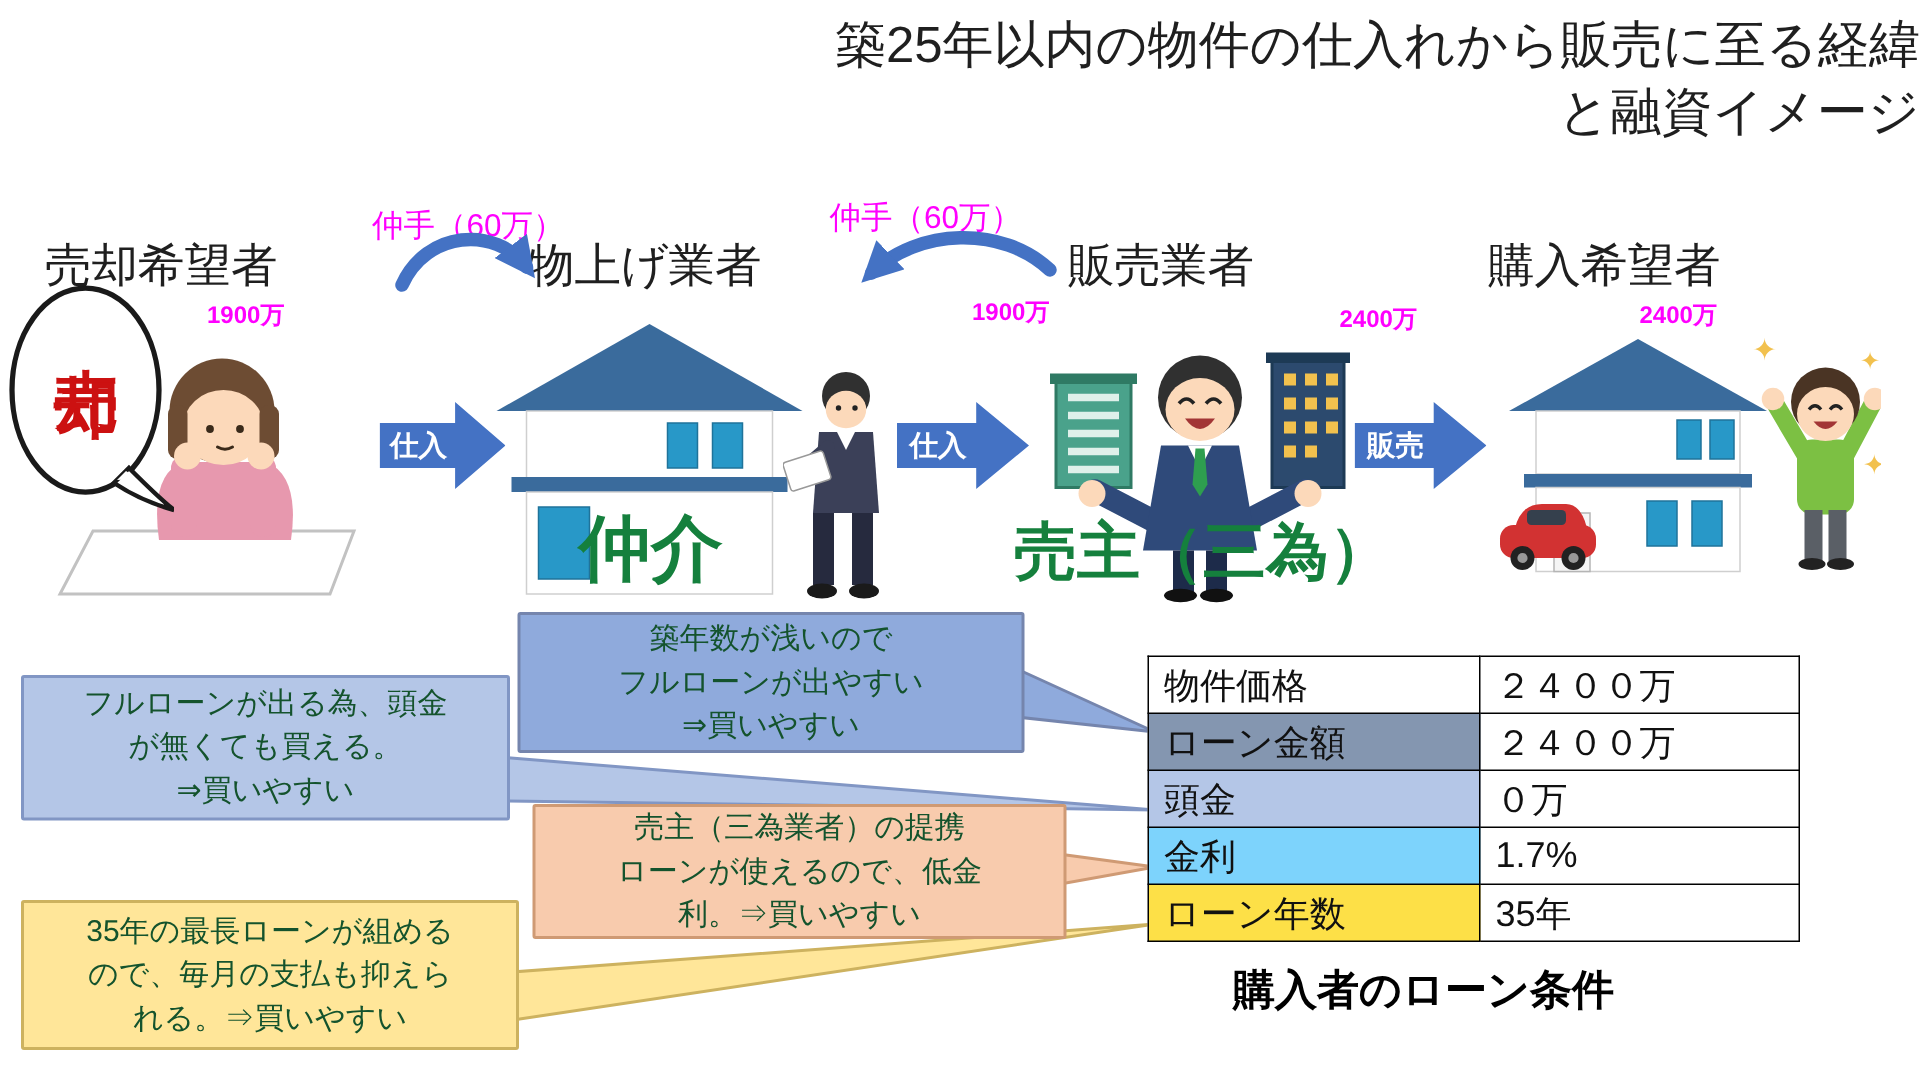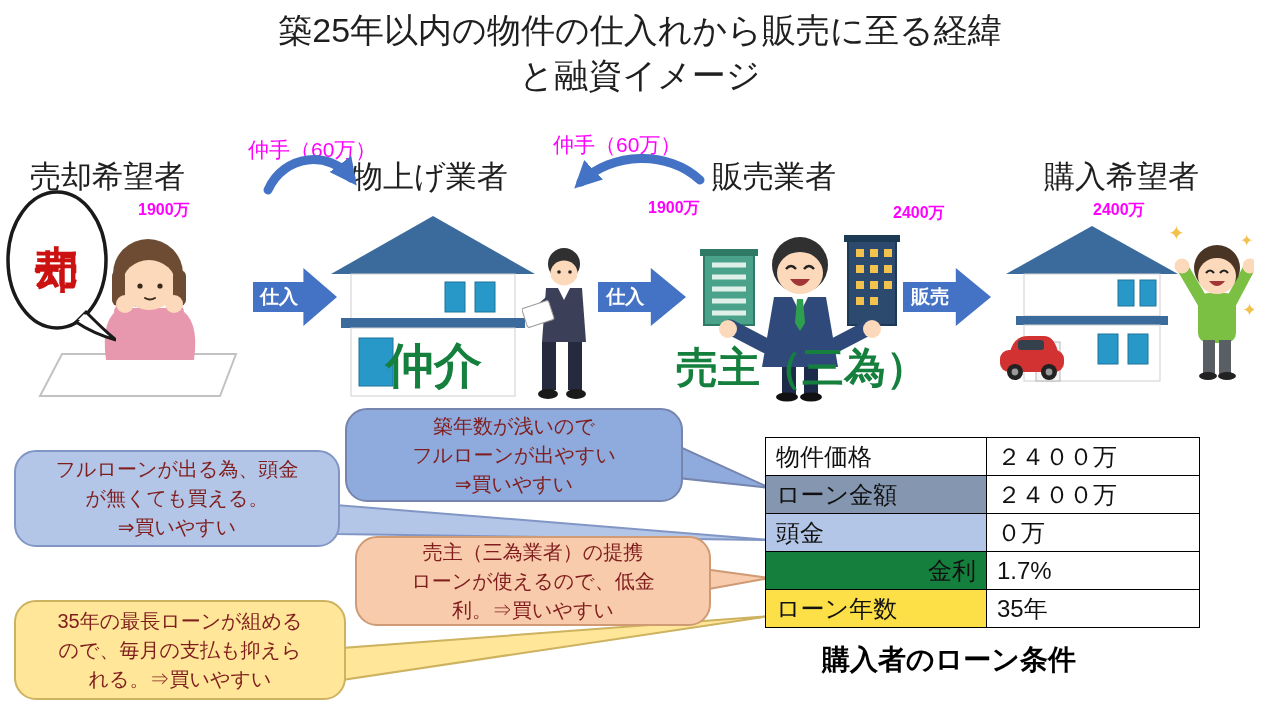--- a/index.html
+++ b/index.html
@@ -1,19 +1,19 @@
 <!DOCTYPE html>
 <html><head>
 <meta charset="utf-8">
 <style>
   html,body{margin:0;padding:0;background:#fff;}
   .slide{position:relative;width:1280px;height:720px;background:#ffffff;overflow:hidden;
          font-family:"Liberation Sans",sans-serif;color:#1f1f1f;}
 
-  .title{position:absolute;top:8px;left:0;width:100%;text-align:center;
+  .title{position:absolute;top:8px;left:0;width:100%;text-align:right;
          font-size:34px;line-height:1.32;color:#1f1f1f;}
 
   .role{position:absolute;font-size:31px;white-space:nowrap;color:#1f1f1f;}
   .fee{position:absolute;font-size:21px;white-space:nowrap;}
   .price{position:absolute;font-size:16px;font-weight:bold;white-space:nowrap;}
 
   .layer{position:absolute;inset:0;width:1280px;height:720px;pointer-events:none;z-index:1;}
 
   .barrow{position:absolute;z-index:2;
           clip-path:polygon(0 24%,60% 24%,60% 0,100% 50%,60% 100%,60% 76%,0 76%);}
@@ -22,23 +22,23 @@
 
   .bubble{position:absolute;left:4px;top:188px;width:112px;height:168px;z-index:2;}
   .bubble svg{position:absolute;inset:0;}
   .bubble .btxt{position:absolute;left:30px;top:22px;writing-mode:vertical-rl;
                 font-size:44px;font-weight:bold;line-height:1.05;letter-spacing:4px;}
 
   .cap{position:absolute;font-weight:bold;color:#15803d;z-index:3;white-space:nowrap;}
   .cap-broker{left:386px;top:334px;font-size:48px;}
   .cap-seller{left:676px;top:340px;font-size:42px;}
 
-  .callout{position:absolute;border-radius:22px;border:2px solid #888;z-index:2;
+  .callout{position:absolute;border-radius:2px;border:2px solid #888;z-index:2;
            display:flex;align-items:center;justify-content:center;text-align:center;
-           white-space:pre-line;font-size:20px;line-height:1.45;color:#7f1d1d;
+           white-space:pre-line;font-size:20px;line-height:1.45;color:#14532d;
            padding:4px 6px;box-sizing:border-box;}
 
   .loan-table{position:absolute;left:765px;top:437px;z-index:2;border-collapse:collapse;background:#fff;}
   .loan-table td{border:1.6px solid #000;font-size:24px;color:#111;height:37px;padding:0 10px;}
   .loan-table td.lbl{width:200px;}
   .loan-table td.val{width:192px;}
   .table-caption{position:absolute;left:822px;top:641px;font-size:28px;font-weight:bold;color:#000;text-align:center;}
 
   .illu{position:absolute;z-index:1;}
 </style>
@@ -48,21 +48,21 @@
 <div class="slide">
 
   <div class="title">
     <div>築25年以内の物件の仕入れから販売に至る経緯</div>
     <div>と融資イメージ</div>
   </div>
 
   <div class="role" style="left:30px;top:156px;">売却希望者</div>
   <div class="role" style="left:352px;top:156px;">物上げ業者</div>
   <div class="role" style="left:712px;top:156px;">販売業者</div>
-  <div class="role" style="left:1044px;top:156px;">購入希望者</div>
+  <div class="role" style="left:992px;top:156px;">購入希望者</div>
 
   <div class="fee" style="left: 248px; top: 136px; color: rgb(255, 0, 255);">仲手（60万）</div>
   <div class="fee" style="left: 553px; top: 131px; color: rgb(255, 0, 255);">仲手（60万）</div>
 
   <svg class="layer">
     <defs>
       <marker id="ah" viewBox="0 0 10 10" refX="6.5" refY="5" markerWidth="3" markerHeight="3" orient="auto-start-reverse">
         <path d="M0,0 L10,5 L0,10 z" style="fill: rgb(68, 114, 196);"></path>
       </marker>
     </defs>
@@ -239,21 +239,21 @@
       </tr>
       <tr>
         <td class="lbl" style="background: rgb(132, 150, 176);">ローン金額</td>
         <td class="val">２４００万</td>
       </tr>
       <tr>
         <td class="lbl" style="background: rgb(180, 198, 231);">頭金</td>
         <td class="val">０万</td>
       </tr>
       <tr>
-        <td class="lbl" style="background: #15803d; text-align: right;">金利</td>
+        <td class="lbl" style="background: #7dd3fc;">金利</td>
         <td class="val">1.7%</td>
       </tr>
       <tr>
         <td class="lbl" style="background: #fde047;">ローン年数</td>
         <td class="val">35年</td>
       </tr>
     </tbody>
   </table>
   <div class="table-caption">購入者のローン条件</div>
 

